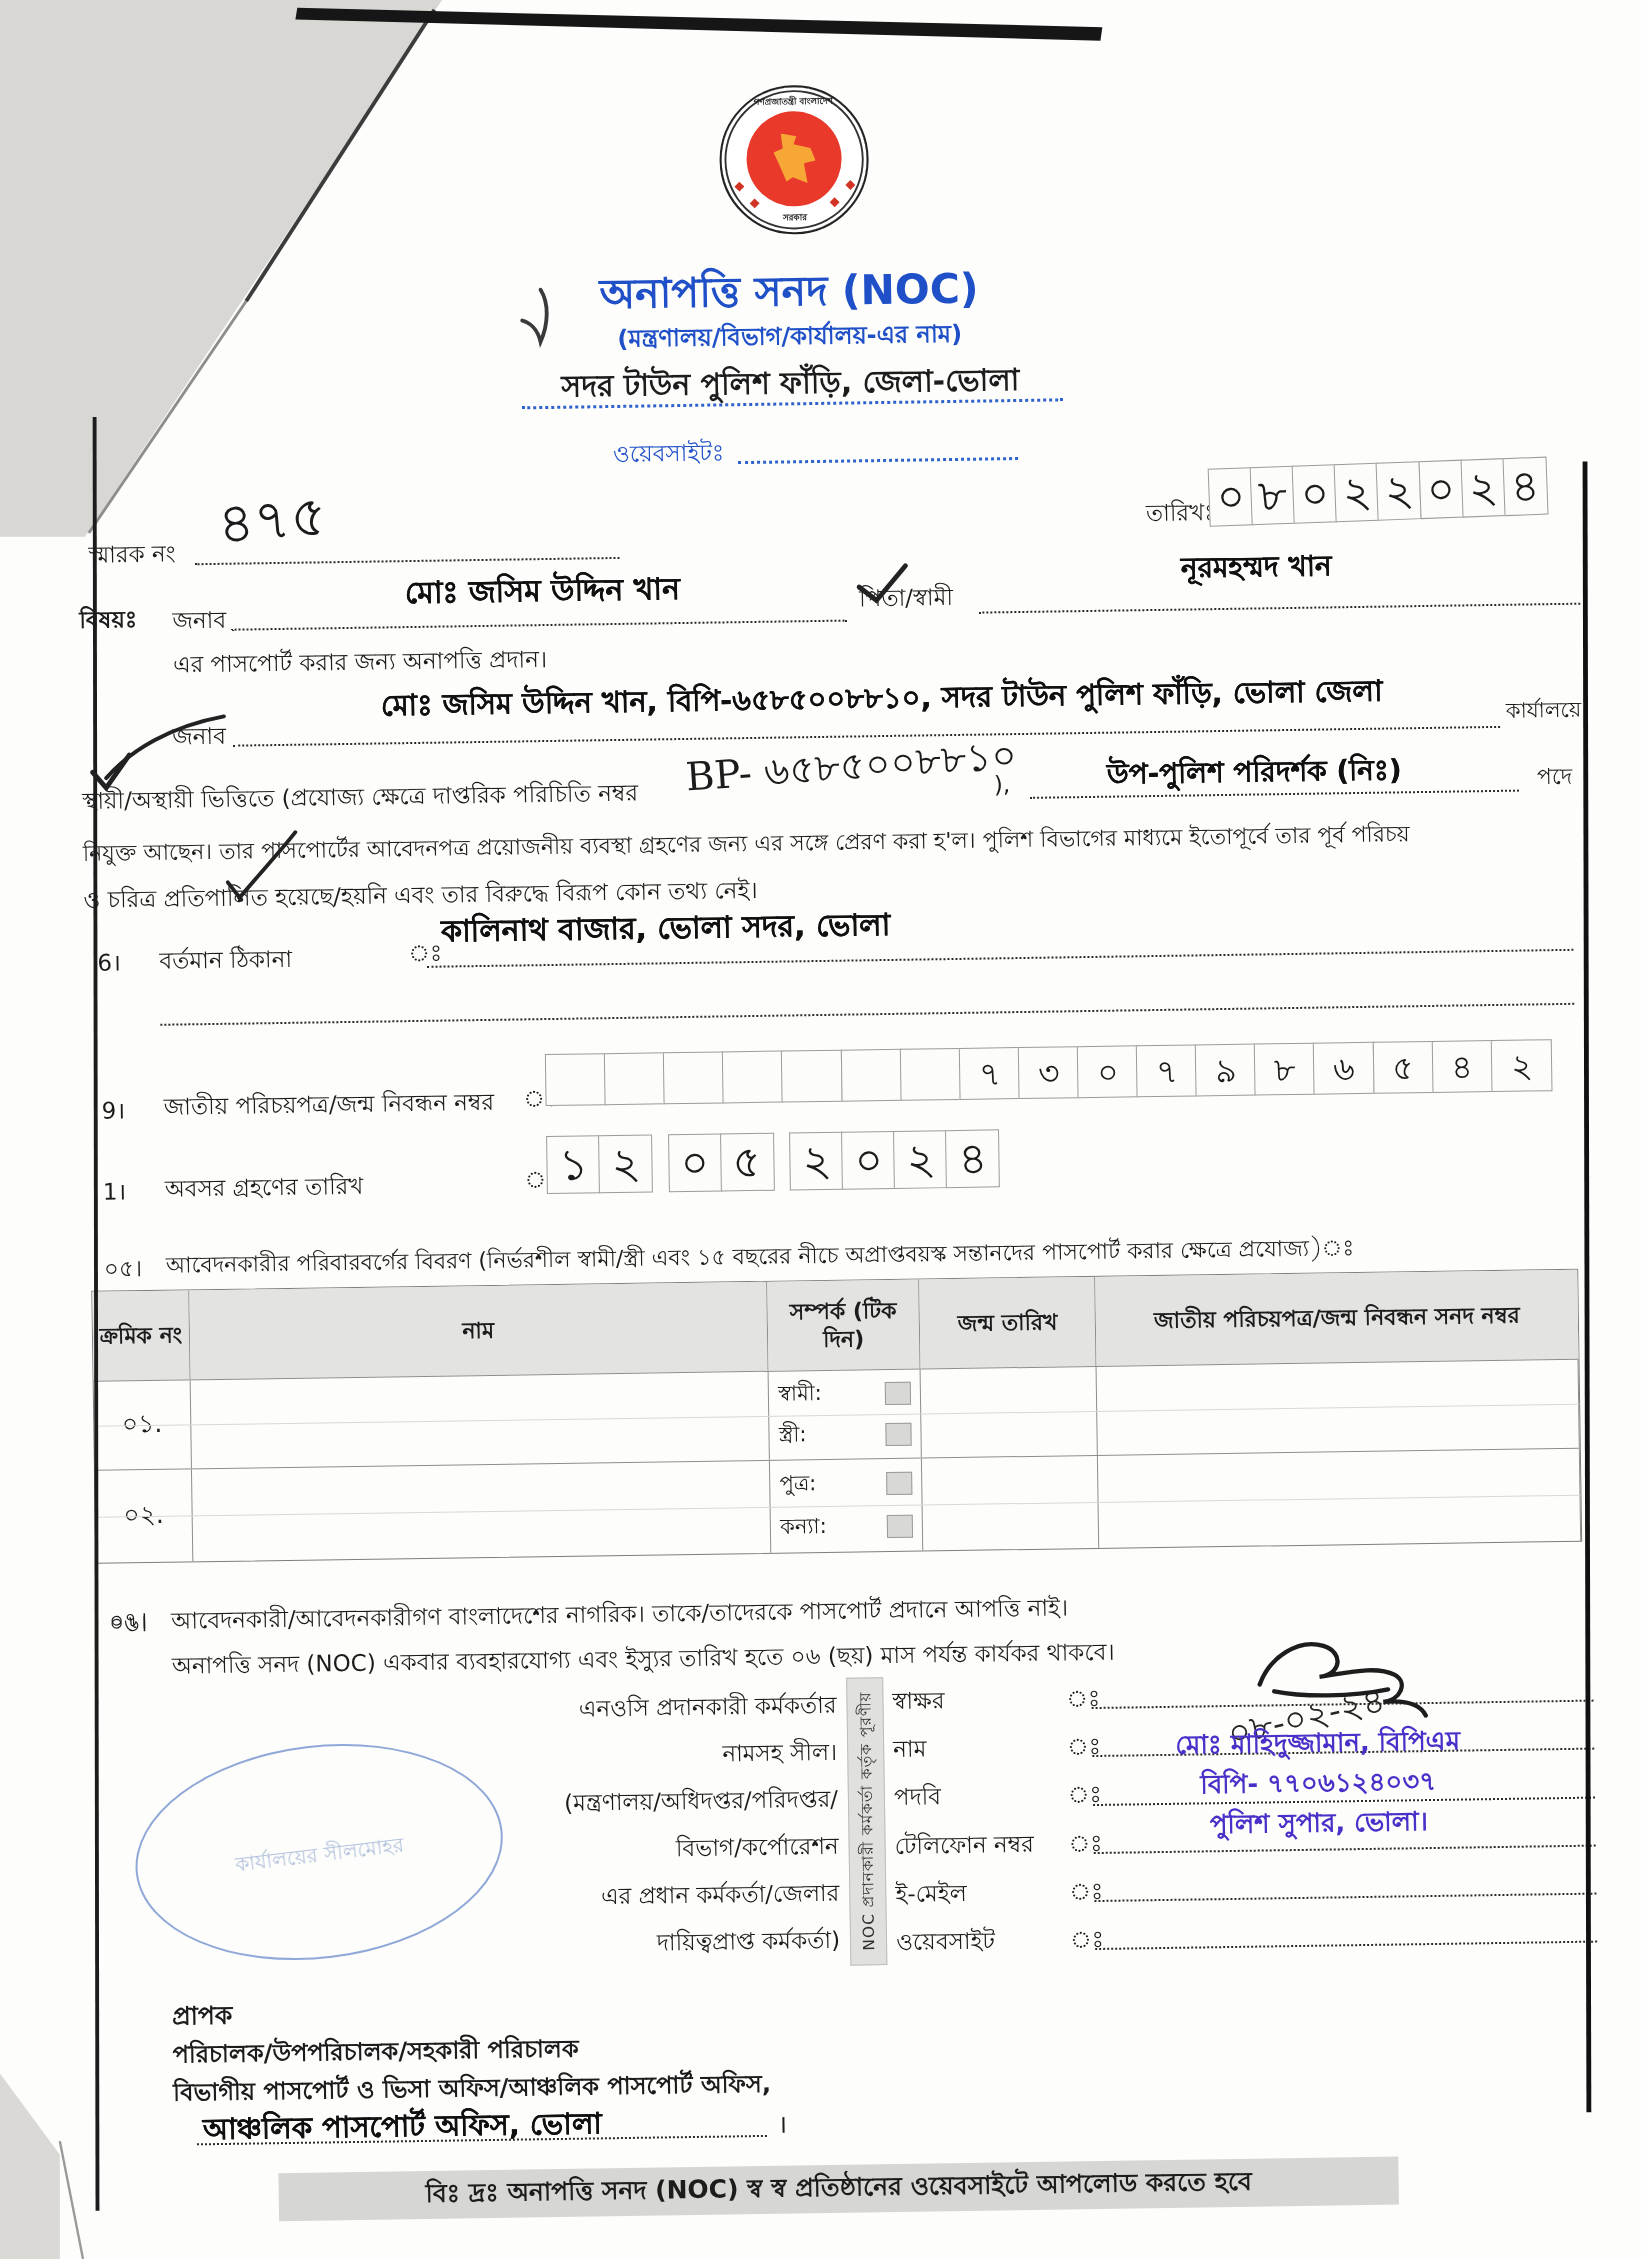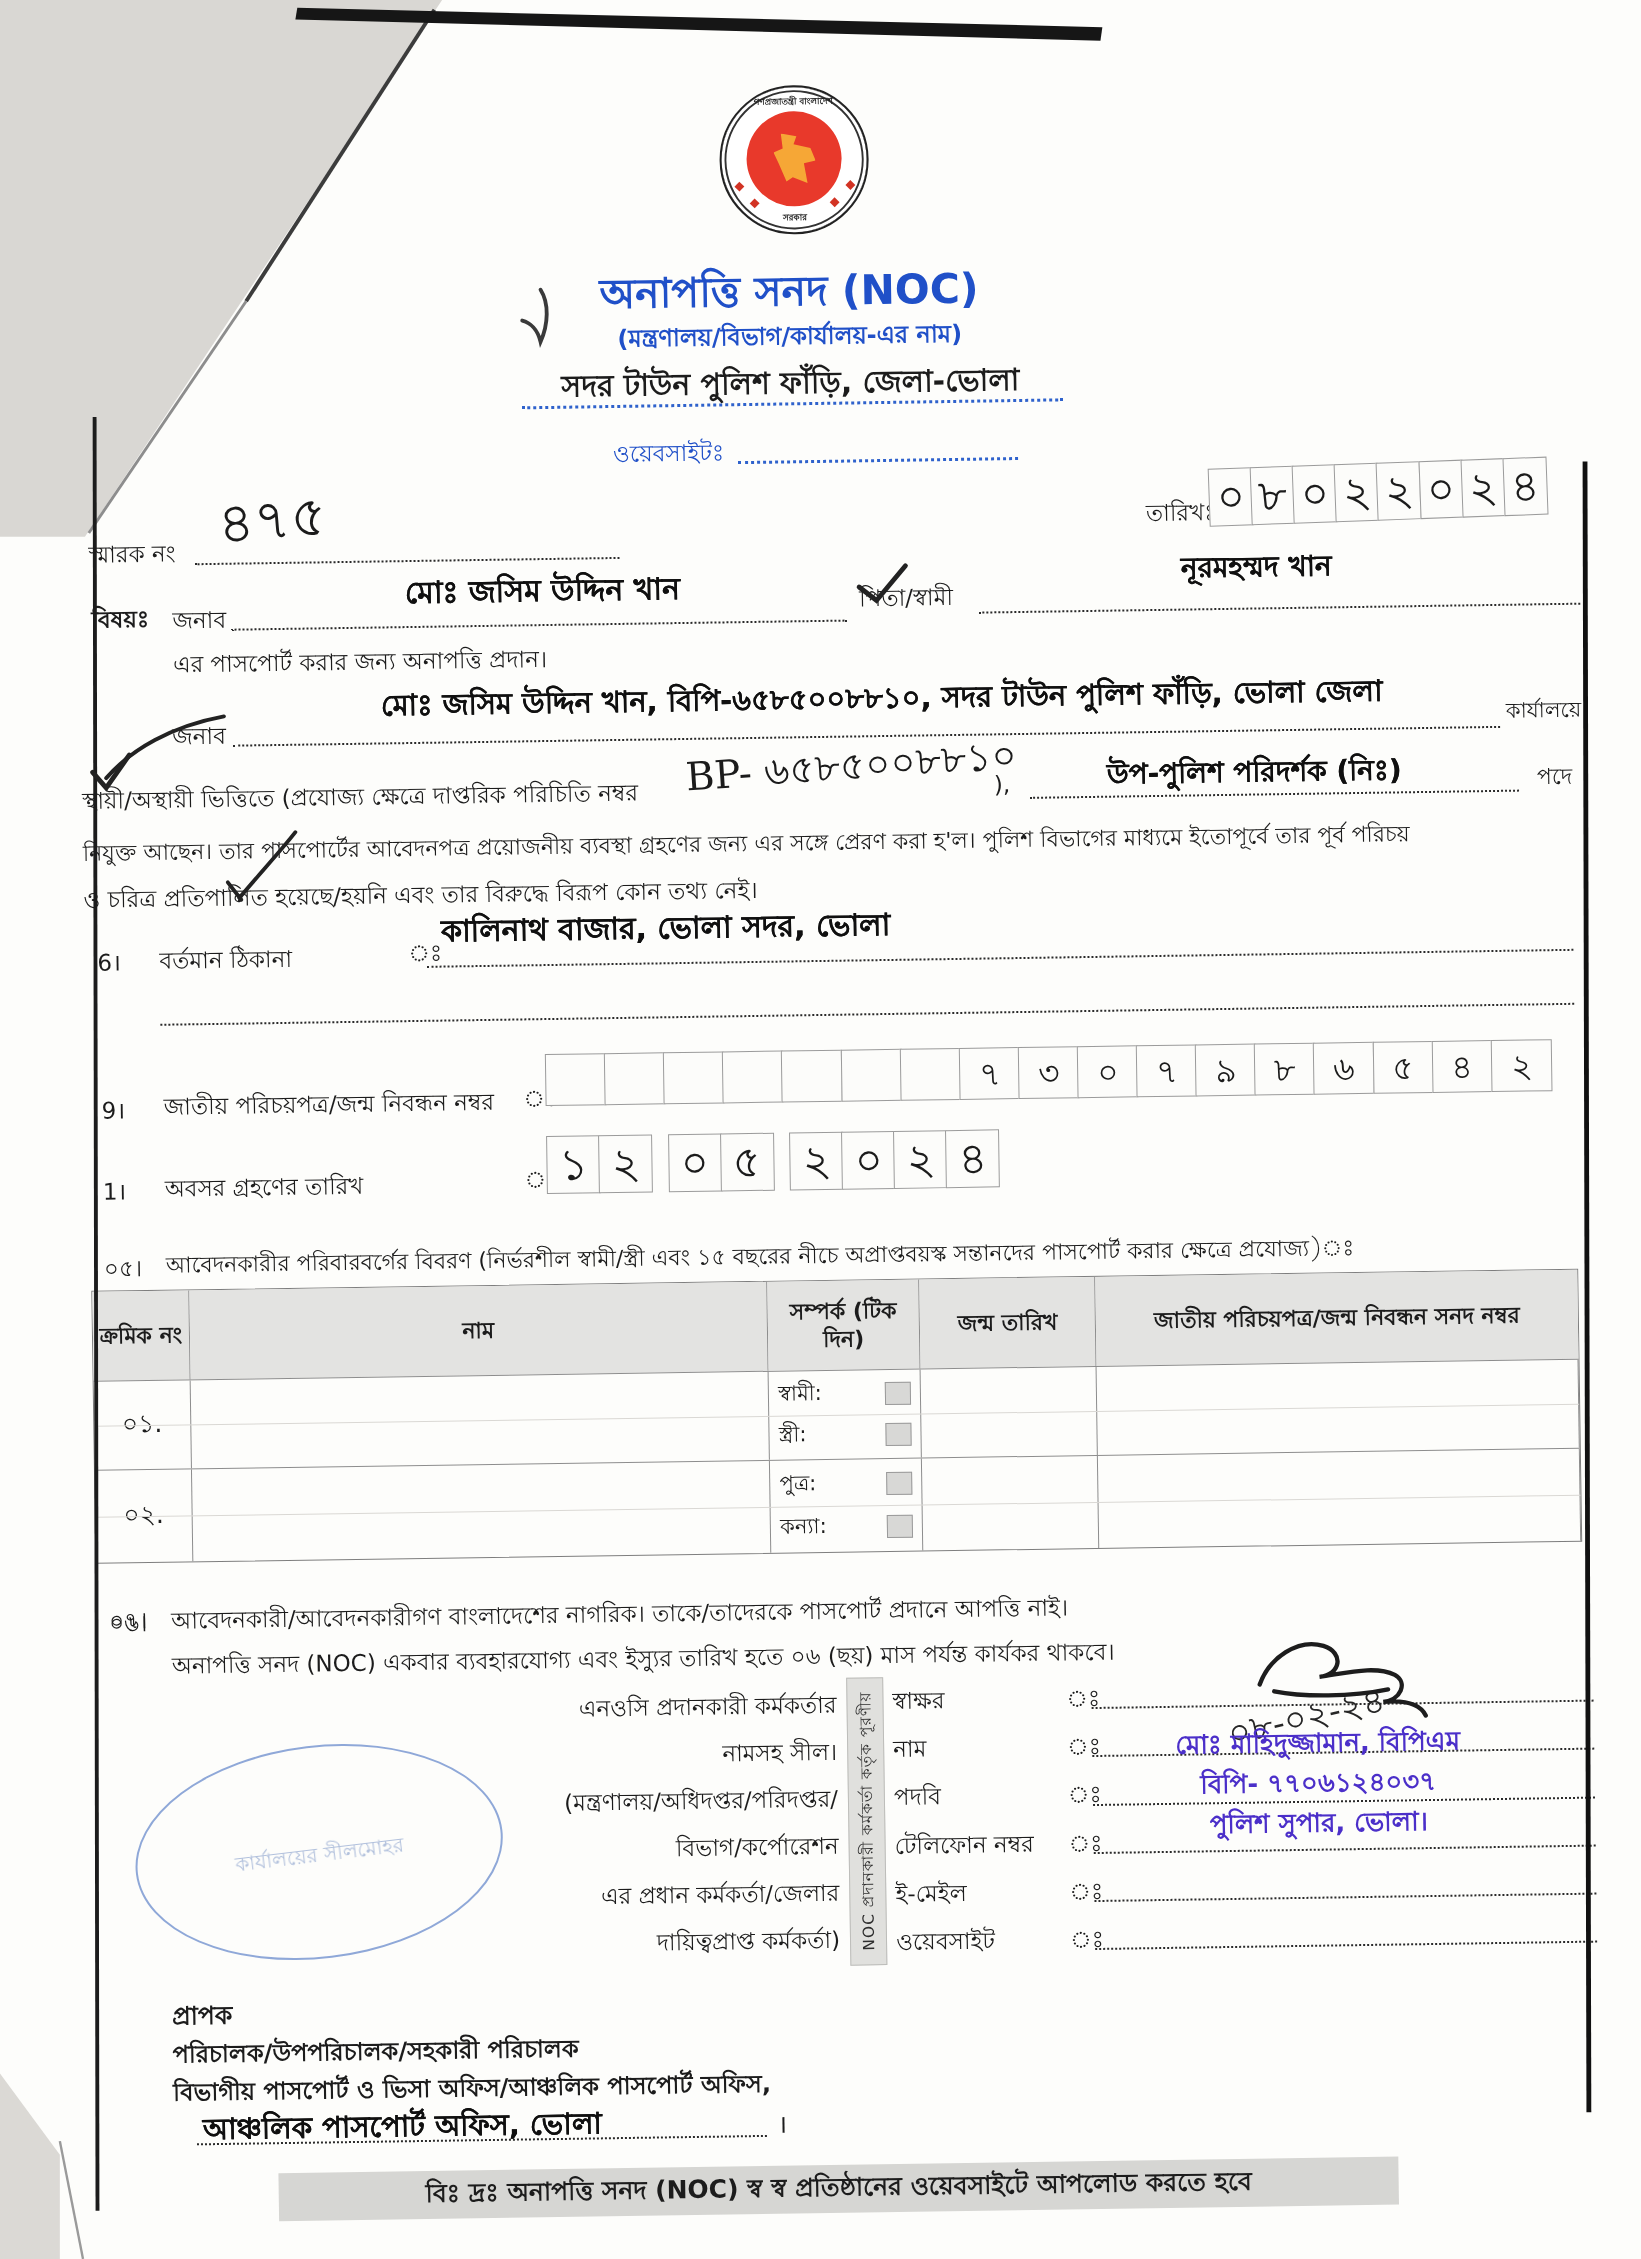--- a/index.html
+++ b/index.html
@@ -101,21 +101,21 @@
           <span class="hw date-digit">০</span>
         </span>
       <span class="dbox" style="width:44px;height:58px;margin-left:-1.9px;">
           <span class="hw date-digit">২</span>
         </span>
       <span class="dbox" style="width:44px;height:58px;margin-left:-1.9px;">
           <span class="hw date-digit">৪</span>
         </span>
     </div>
 
-    <div class="abs lbl" style="left:99px;top:591px;font-weight:600;">বিষয়ঃ</div>
+    <div class="abs lbl" style="left:87px;top:591px;font-weight:600;">বিষয়ঃ</div>
     <div class="abs lbl" style="left:180px;top:593px;">জনাব</div>
     <div class="abs dots" style="left:239px;top:618px;width:616px;"></div>
     <div class="abs center typed" style="left:251px;top:563px;width:599px;font-size:30px;">মোঃ জসিম উদ্দিন খান</div>
     <div class="abs lbl" style="left:867px;top:581px;">পিতা/স্বামী</div>
     <div class="abs dots" style="left:987px;top:612px;width:601px;"></div>
     <div class="abs center typed" style="left:1052px;top:552px;width:425px;font-size:28px;">নূরমহম্মদ খান</div>
     <div class="abs lbl" style="left:180px;top:637px;">এর পাসপোর্ট করার জন্য অনাপত্তি প্রদান।</div>
 
     <div class="abs lbl" style="left:178px;top:709px;">জনাব</div>
     <div class="abs dots" style="left:239px;top:734px;width:1267px;"></div>

